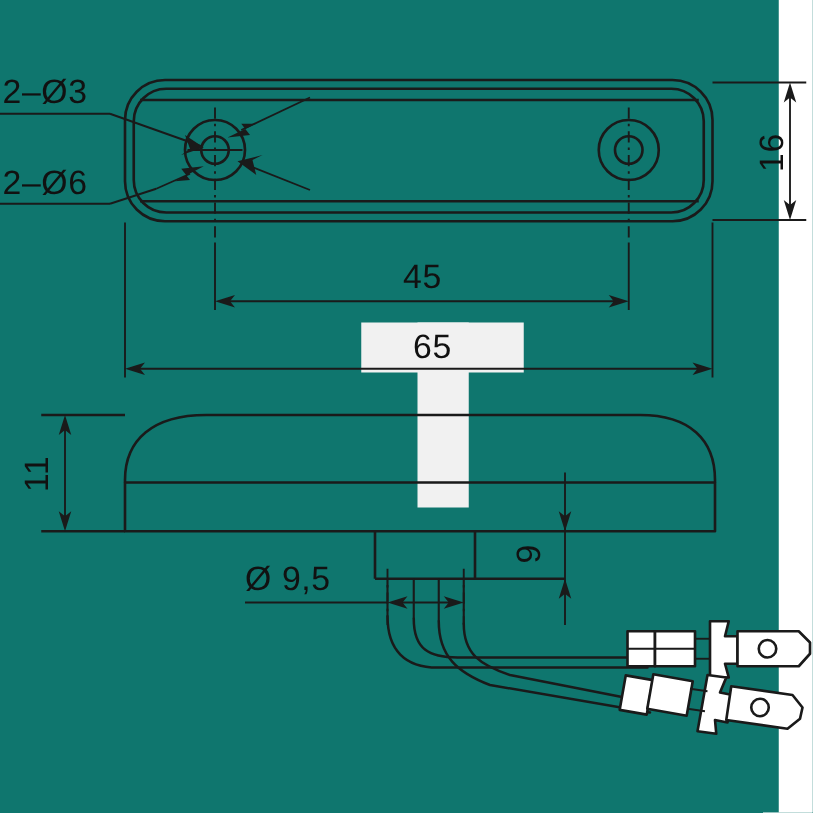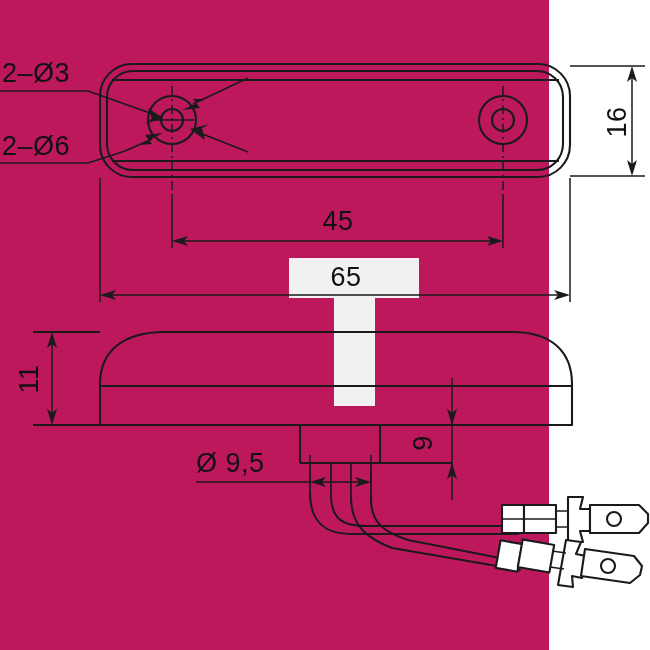--- a/index.html
+++ b/index.html
@@ -8,23 +8,23 @@
     background: #ffffff;
   }
   body {
     width: 650px;
     height: 650px;
     font-family: "Liberation Sans", sans-serif;
     overflow: hidden;
   }
   #drawing-root {
     position: relative;
-    width: 549px;
+    width: 623px;
     height: 650px;
-    background: #be185d;
+    background: #0f766e;
   }
   svg#tech-drawing {
     display: block;
     width: 650px;
     height: 650px;
   }
   .ln {
     fill: none;
     stroke: #1a1a1a;
     stroke-width: 2.1;

